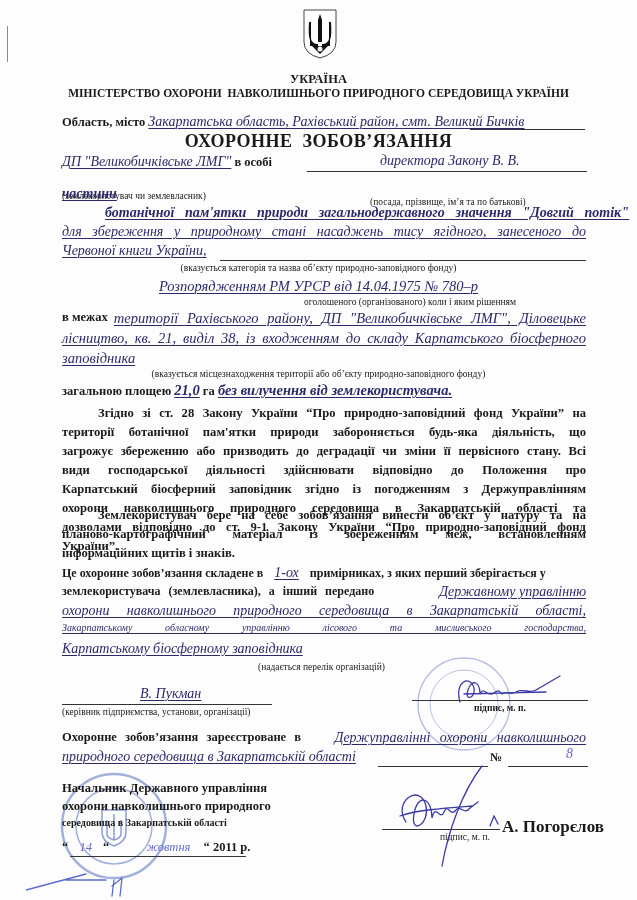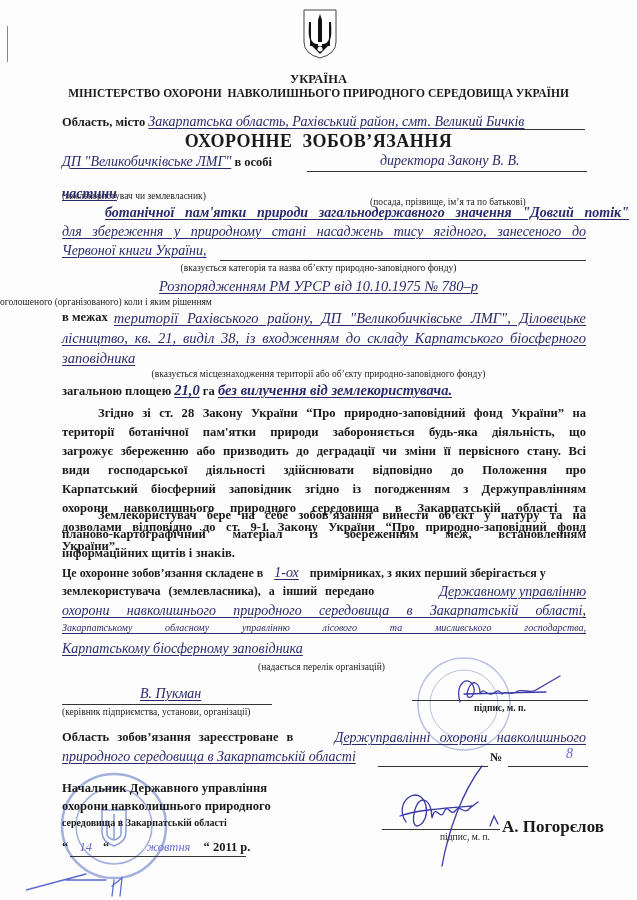--- a/index.html
+++ b/index.html
@@ -54,22 +54,22 @@
 <div class="abs small" style="left:370px;top:173px;margin-top:24px;">(посада, прізвище, ім’я  та по батькові)</div>
 
 <div class="abs" style="left:62px;width:524px;top:186px;font-size:12.6px;display:flex;justify-content:space-between;white-space:nowrap;">
   <span class="b it u hw" style="font-size:14px;">частини</span>
 </div>
 <div class="abs b it u hw just" style="left:62px;width:524px;top:205px;font-size:14px;margin-left:43px;">ботанічної пам'ятки природи загальнодержавного значення "Довгий потік"</div>
 <div class="abs it u hw just" style="left:62px;width:524px;top:224px;font-size:14px;font-style:italic;">для збереження у природному стані насаджень тису ягідного, занесеного до</div>
 <div class="abs it u hw" style="left:62px;top:243px;font-size:14px;">Червоної книги України,</div>
 <div class="ln" style="left:220px;width:366px;top:260px;"></div>
 <div class="abs small" style="left:0;width:637px;top:263px;text-align:center;">(вказується категорія та назва об’єкту природно-заповідного фонду)</div>
-<div class="abs it u hw" style="left:0;width:637px;top:278px;text-align:center;font-size:14.5px;">Розпорядженням РМ УРСР від 10.10.1975 № 780–р</div>
-<div class="abs small" style="left:0;width:516px;top:297px;text-align:left;">оголошеного (організованого) коли і яким рішенням</div>
+<div class="abs it u hw" style="left:0;width:637px;top:278px;text-align:center;font-size:14.5px;">Розпорядженням РМ УРСР від 14.04.1975 № 780–р</div>
+<div class="abs small" style="left:0;width:516px;top:297px;text-align:right;">оголошеного (організованого) коли і яким рішенням</div>
 
 <div class="abs" style="left:62px;width:524px;top:310px;display:flex;justify-content:space-between;white-space:nowrap;">
   <span class="b" style="font-size:12.6px;margin-right:6px;">в межах</span>
   <span class="it u hw just" style="font-size:14.5px;flex:1;">території Рахівського району, ДП "Великобичківське ЛМГ", Діловецьке</span>
 </div>
 <div class="abs it u hw just" style="left:62px;width:524px;top:330px;font-size:14.5px;">лісництво, кв. 21, виділ 38, із входженням до складу Карпатського біосферного</div>
 <div class="abs it u hw" style="left:62px;top:350px;font-size:14.5px;">заповідника</div>
 <div class="abs small" style="left:0;width:637px;top:369px;text-align:center;">(вказується місцезнаходження території або об’єкту природно-заповідного фонду)</div>
 
 <div class="abs" style="left:62px;top:382px;font-size:12.5px;white-space:nowrap;">
@@ -119,21 +119,21 @@
   <circle class="stamp" cx="50" cy="50" r="34" stroke-width="1"></circle>
 </svg>
 <div class="ln" style="left:412px;width:176px;top:700px;"></div>
 <svg class="abs" style="left:450px;top:672px;" width="120" height="36" viewBox="0 0 120 36">
   <path class="pen" d="M10 30 C4 10 20 2 24 16 C26 26 14 30 18 18 C22 6 30 10 30 22 C34 14 36 24 42 22 C46 20 48 16 52 22 C56 18 60 24 66 20 C72 16 80 22 86 18 L110 4"></path>
   <path class="pen" d="M14 22 L96 20"></path>
 </svg>
 <div class="abs b" style="left:474px;top:703px;font-size:9.5px;">підпис, м. п.</div>
 
 <div class="abs" style="left:62px;width:524px;top:730px;display:flex;justify-content:space-between;white-space:nowrap;">
-  <span class="b" style="font-size:12.5px;word-spacing:5px;">Область зобов’язання зареєстроване в</span>
+  <span class="b" style="font-size:12.5px;word-spacing:5px;">Охоронне зобов’язання зареєстроване в</span>
   <span class="it u hw" style="font-size:14px;word-spacing:6px;">Держуправлінні охорони навколишнього</span>
 </div>
 <div class="abs it u hw" style="left:62px;top:749px;font-size:14px;">природного середовища в Закарпатській області</div>
 <div class="ln" style="left:378px;width:110px;top:766px;"></div>
 <div class="abs b" style="left:490px;top:750px;font-size:12px;">№</div>
 <div class="ln" style="left:508px;width:80px;top:766px;"></div>
 <div class="abs it" style="left:566px;top:746px;font-size:14px;color:#6a6ad0;">8</div>
 
 <svg class="abs" style="left:58px;top:770px;" width="112" height="112" viewBox="0 0 112 112">
   <circle class="stamp" cx="56" cy="56" r="52" stroke-width="2.5" style="opacity:0.7"></circle>

